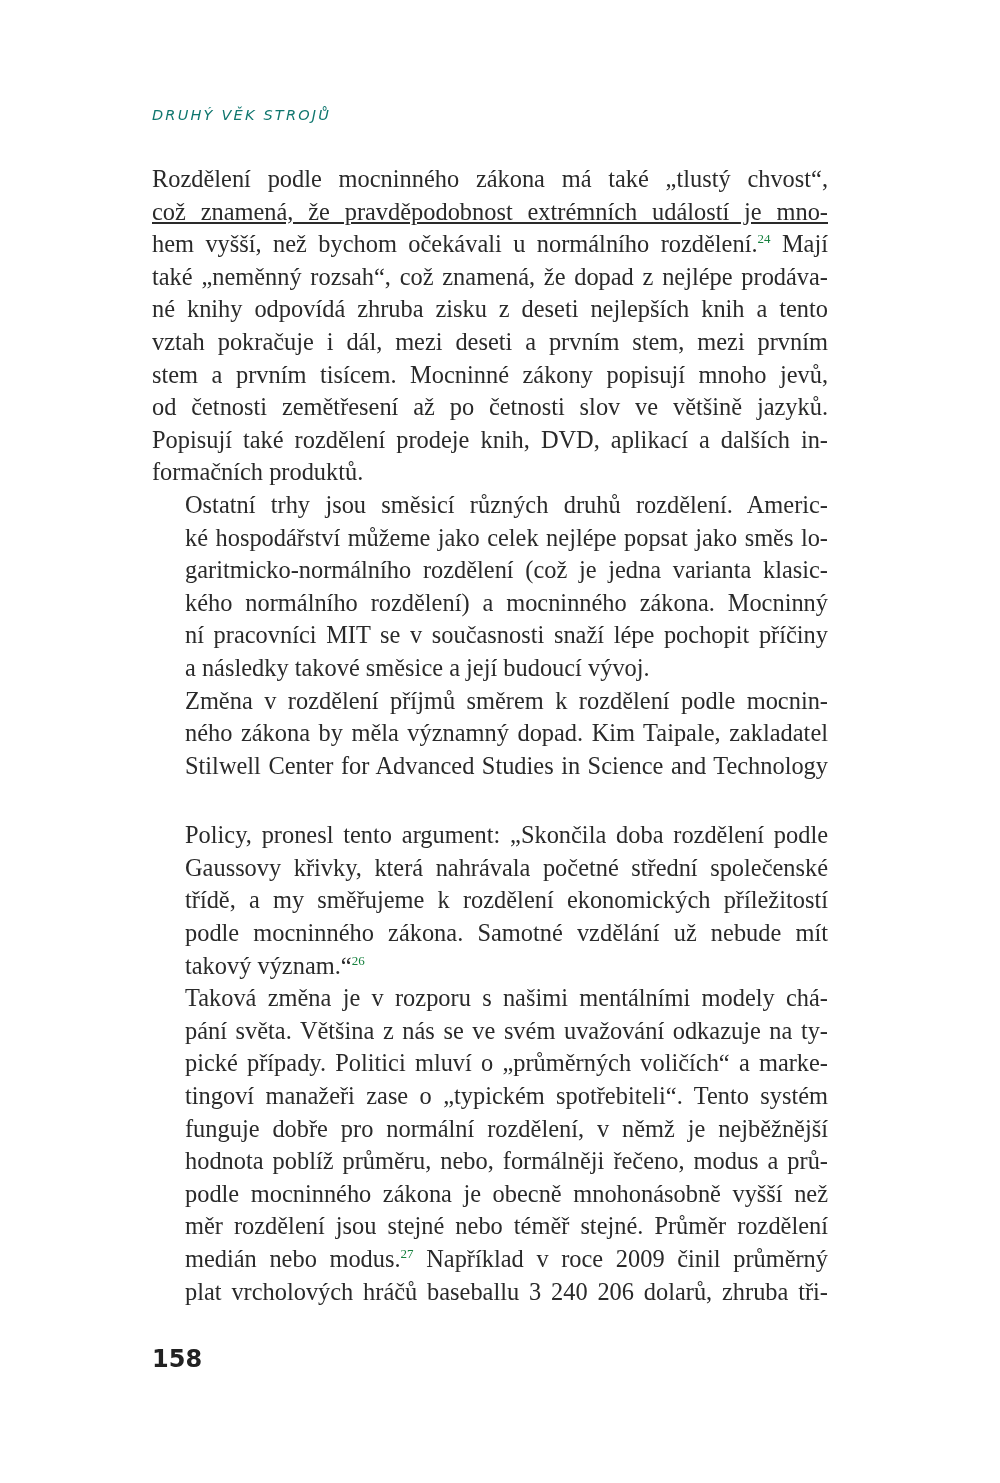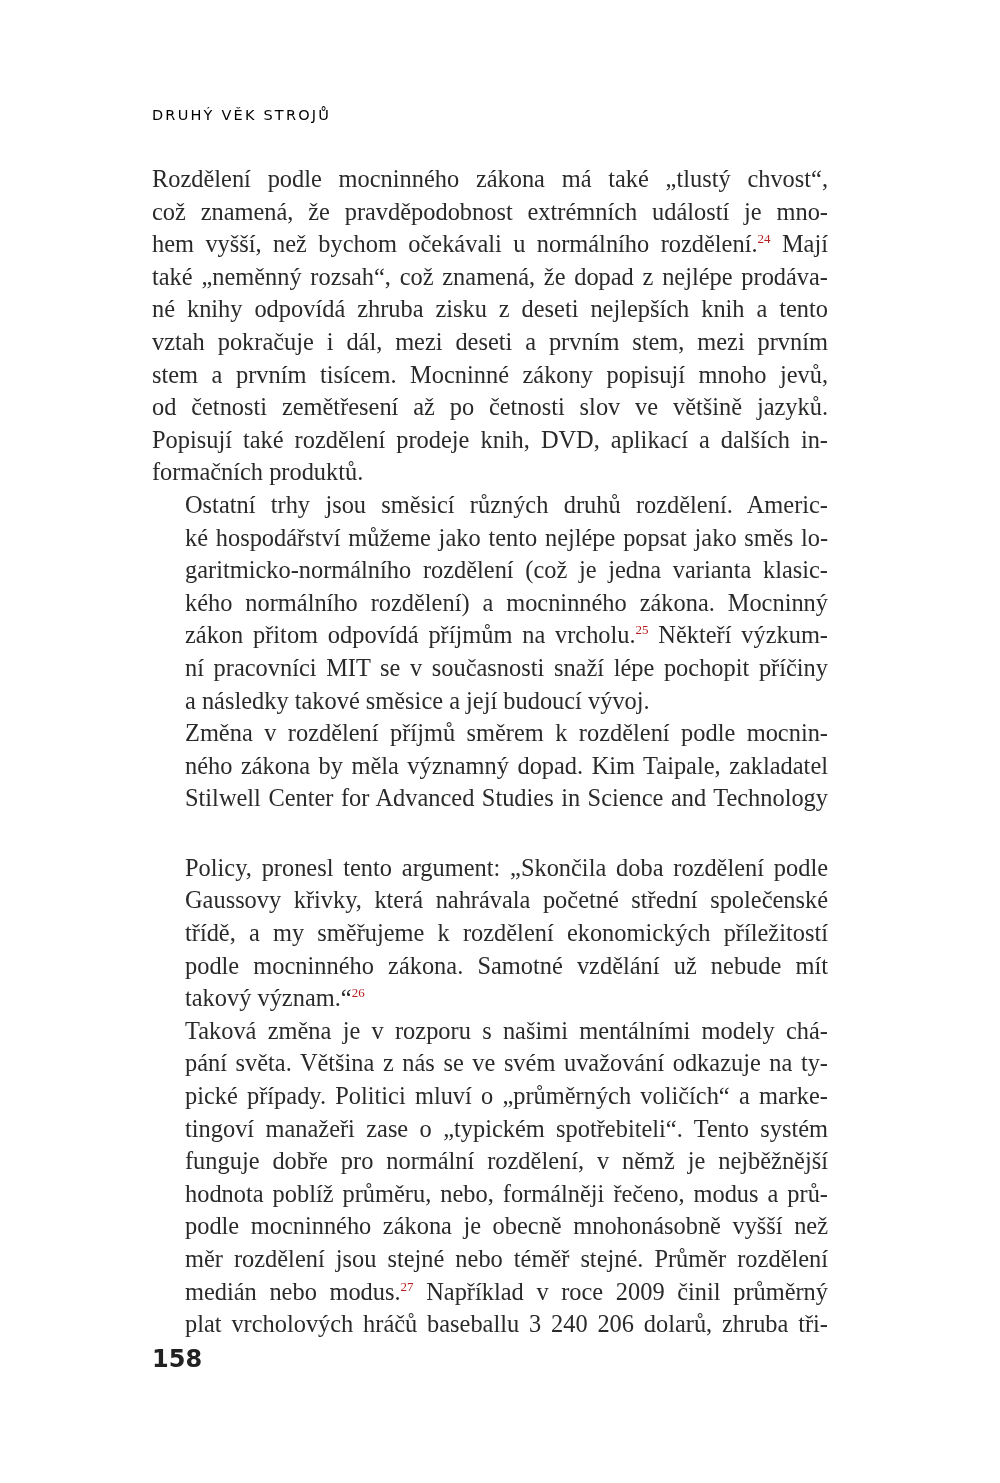--- a/index.html
+++ b/index.html
@@ -20,22 +20,23 @@
       height: 1483px;
       background: #ffffff;
     }
     .running-head {
       position: absolute;
       left: 152px;
       top: 107px;
       font-family: "DejaVu Sans", sans-serif;
       font-size: 14.5px;
       letter-spacing: 2.2px;
-      color: #000000;
+      color: #0f766e;
       font-weight: normal;
+      font-style: italic;
     }
     .body-text {
       position: absolute;
       left: 152px;
       top: 163px;
       width: 676px;
       font-family: "Liberation Serif", serif;
       font-size: 24.4px;
       line-height: 32.6px;
       color: #2a2a2a;
@@ -55,21 +56,21 @@
       white-space: nowrap;
       overflow: visible;
     }
     .line.last {
       text-align-last: left;
     }
     sup.fn {
       font-size: 13px;
       line-height: 0;
       vertical-align: 9px;
-      color: #b91c1c;
+      color: #15803d;
     }
     .page-number {
       position: absolute;
       left: 152px;
       top: 1345px;
       font-family: "DejaVu Sans", sans-serif;
       font-weight: bold;
       font-size: 24px;
       color: #222222;
     }
@@ -78,36 +79,35 @@
 <body>
 
 <div class="page">
 
   <div class="running-head">DRUHÝ VĚK STROJŮ</div>
 
   <div class="body-text" id="body-text">
 
   <p class="para">
         <span class="line" style="white-space: normal; text-align-last: justify;"><span>Rozdělení podle mocninného zákona má také „tlustý chvost“,</span></span>
-        <span class="line" style="white-space: normal; text-align-last: justify;"><span>což znamená, že pravděpodobnost extrémních událostí je mno-</span></span>
+        <span class="line" style="white-space: normal; text-align-last: justify; text-decoration: underline;"><span>což znamená, že pravděpodobnost extrémních událostí je mno-</span></span>
         <span class="line" style="white-space: normal; text-align-last: justify;"><span>hem vyšší, než bychom očekávali u normálního rozdělení.</span><sup class="fn">24</sup><span> Mají</span></span>
         <span class="line" style="white-space: normal; text-align-last: justify;"><span>také „neměnný rozsah“, což znamená, že dopad z nejlépe prodáva-</span></span>
         <span class="line" style="white-space: normal; text-align-last: justify;"><span>né knihy odpovídá zhruba zisku z deseti nejlepších knih a tento</span></span>
         <span class="line" style="white-space: normal; text-align-last: justify;"><span>vztah pokračuje i dál, mezi deseti a prvním stem, mezi prvním</span></span>
         <span class="line" style="white-space: normal; text-align-last: justify;"><span>stem a prvním tisícem. Mocninné zákony popisují mnoho jevů,</span></span>
         <span class="line" style="white-space: normal; text-align-last: justify;"><span>od četnosti zemětřesení až po četnosti slov ve většině jazyků.</span></span>
         <span class="line" style="white-space: normal; text-align-last: justify;"><span>Popisují také rozdělení prodeje knih, DVD, aplikací a dalších in-</span></span>
         <span class="line last"><span>formačních produktů.</span></span>
       </p>
       <p class="para indent">
         <span class="line" style="text-indent: 33px; white-space: normal; text-align-last: justify;"><span>Ostatní trhy jsou směsicí různých druhů rozdělení. Americ-</span></span>
-        <span class="line" style="white-space: normal; text-align-last: justify;"><span>ké hospodářství můžeme jako tento nejlépe popsat jako směs lo-</span></span>
+        <span class="line" style="white-space: normal; text-align-last: justify;"><span>ké hospodářství můžeme jako celek nejlépe popsat jako směs lo-</span></span>
         <span class="line" style="white-space: normal; text-align-last: justify;"><span>garitmicko-normálního rozdělení (což je jedna varianta klasic-</span></span>
         <span class="line" style="white-space: normal; text-align-last: justify;"><span>kého normálního rozdělení) a mocninného zákona. Mocninný</span></span>
-        <span class="line" style="white-space: normal; text-align-last: justify;"><span>zákon přitom odpovídá příjmům na vrcholu.</span><sup class="fn">25</sup><span> Někteří výzkum-</span></span>
         <span class="line" style="white-space: normal; text-align-last: justify;"><span>ní pracovníci MIT se v současnosti snaží lépe pochopit příčiny</span></span>
         <span class="line last"><span>a následky takové směsice a její budoucí vývoj.</span></span>
       </p>
       <p class="para indent">
         <span class="line" style="text-indent: 33px; white-space: normal; text-align-last: justify;"><span>Změna v rozdělení příjmů směrem k rozdělení podle mocnin-</span></span>
         <span class="line" style="white-space: normal; text-align-last: justify;"><span>ného zákona by měla významný dopad. Kim Taipale, zakladatel</span></span>
         <span class="line" style="white-space: normal; text-align-last: justify;"><span>Stilwell Center for Advanced Studies in Science and Technology</span></span>
         <span class="line" style="white-space: normal; text-align-last: justify; margin-top: 37px;"><span>Policy, pronesl tento argument: „Skončila doba rozdělení podle</span></span>
         <span class="line" style="white-space: normal; text-align-last: justify;"><span>Gaussovy křivky, která nahrávala početné střední společenské</span></span>
         <span class="line" style="white-space: normal; text-align-last: justify;"><span>třídě, a my směřujeme k rozdělení ekonomických příležitostí</span></span>

